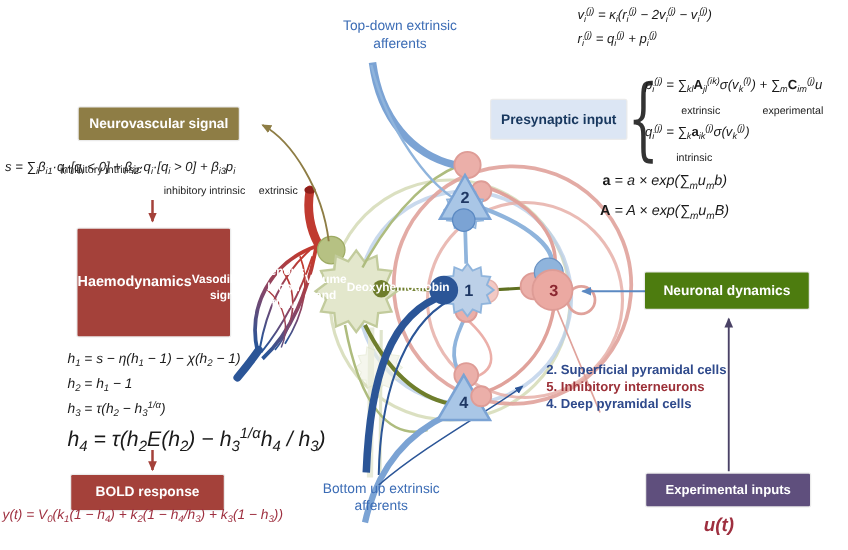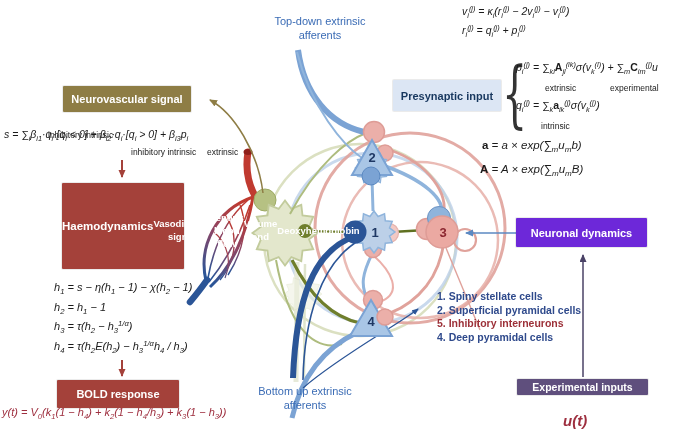--- a/index.html
+++ b/index.html
@@ -10,21 +10,21 @@
   .box{position:absolute;display:flex;align-items:center;justify-content:center;
        color:#fff;font-weight:bold;text-align:center;border-radius:1px;
        box-shadow:0 0 0 1px rgba(0,0,0,0.08);}
   .box-neurovascular{left:63px;top:86px;width:128px;height:26px;font-size:11px;}
   .box-presynaptic{left:393px;top:80px;width:108px;height:31px;font-size:11px;color:#17375E;}
   .box-haemo{left:62px;top:183px;width:122px;height:86px;flex-direction:row;justify-content:flex-start;padding-top:8px;box-sizing:border-box;}
   .box-haemo .t{font-size:11.5px;margin-bottom:9px;}
   .box-haemo .l{font-size:9.5px;line-height:13px;font-weight:bold;}
   .box-neuronal{left:516px;top:218px;width:131px;height:29px;font-size:11px;}
   .box-bold{left:57px;top:380px;width:122px;height:28px;font-size:11px;}
-  .box-exp{left:517px;top:379px;width:131px;height:16px;font-size:10.5px;text-align:right;}
+  .box-exp{left:517px;top:379px;width:131px;height:26px;font-size:10.5px;text-align:right;}
   
   .eq{position:absolute;font-family:Liberation Sans, sans-serif;
       font-style:italic;color:#1a1a1a;white-space:nowrap;}
   .eq sub{font-size:70%;vertical-align:-0.35em;font-style:italic;}
   .eq sup{font-size:70%;vertical-align:0.55em;font-style:italic;}
   .eq b{font-style:normal;font-weight:bold;}
   .sublab{position:absolute;font-size:8.5px;color:#222;font-family:Liberation Sans, sans-serif;white-space:nowrap;}
   .bluelab{position:absolute;color:#3B6CB5;font-size:11px;text-align:center;line-height:13.5px;}
   .cells{position:absolute;left:437px;top:290px;font-size:10.5px;line-height:13.5px;font-weight:bold;}
   .brace{position:absolute;left:502px;top:52px;font-family:"DejaVu Serif",serif;
@@ -191,34 +191,33 @@
     <div class="t">Haemodynamics</div>
     <div class="l">Vasodilatory signal</div>
     <div class="l">Venous blood flow</div>
     <div class="l">Volume and</div>
     <div class="l">Deoxyhemoglobin</div>
   </div>
 
   <div class="eq" style="left:54px;top:281px;font-size:11px;">h<sub>1</sub> = s − η(h<sub>1</sub> − 1) − χ(h<sub>2</sub> − 1)</div>
   <div class="eq" style="left:54px;top:301px;font-size:11px;">h<sub>2</sub> = h<sub>1</sub> − 1</div>
   <div class="eq" style="left:54px;top:319px;font-size:11px;">h<sub>3</sub> = τ(h<sub>2</sub> − h<sub>3</sub><sup>1/α</sup>)</div>
-  <div class="eq" style="left:54px;top:339px;font-size:11px;">h<sub>4</sub> = τ(h<sub>2</sub>E(h<sub>2</sub>) − h<sub>3</sub><sup>1/α</sup>h<sub>4</sub> / h<sub>3</sub>)</div>
+  <div class="eq" style="left:54px;top:339px;font-size:17px;">h<sub>4</sub> = τ(h<sub>2</sub>E(h<sub>2</sub>) − h<sub>3</sub><sup>1/α</sup>h<sub>4</sub> / h<sub>3</sub>)</div>
 
   <div class="box box-bold" style="background: rgb(164, 65, 58);">
     <span>BOLD response</span>
   </div>
 
   <div class="eq redmath" style="left:2px;top:406px;font-size:11px;">y(t) = V<sub>0</sub>(k<sub>1</sub>(1 − h<sub>4</sub>) + k<sub>2</sub>(1 − h<sub>4</sub>/h<sub>3</sub>) + k<sub>3</sub>(1 − h<sub>3</sub>))</div>
 
-  <div class="box box-neuronal" style="background: #6d28d9;">
+  <div class="box box-neuronal" style="background: #4d7c0f;">
     <span>Neuronal dynamics</span>
   </div>
 
   <div class="cells">
-    <div style="color: rgb(47, 74, 140);">1. Spiny stellate cells</div>
     <div style="color: rgb(47, 74, 140);">2. Superficial pyramidal cells</div>
     <div style="color: rgb(156, 48, 56);">5. Inhibitory interneurons</div>
     <div style="color: rgb(47, 74, 140);">4. Deep pyramidal cells</div>
   </div>
 
   <div class="bluelab" style="left:240px;top:385px;width:130px;">Bottom up extrinsic afferents</div>
 
   <div class="box box-exp" style="background: rgb(95, 79, 125);">
     <span>Experimental inputs</span>
   </div>

